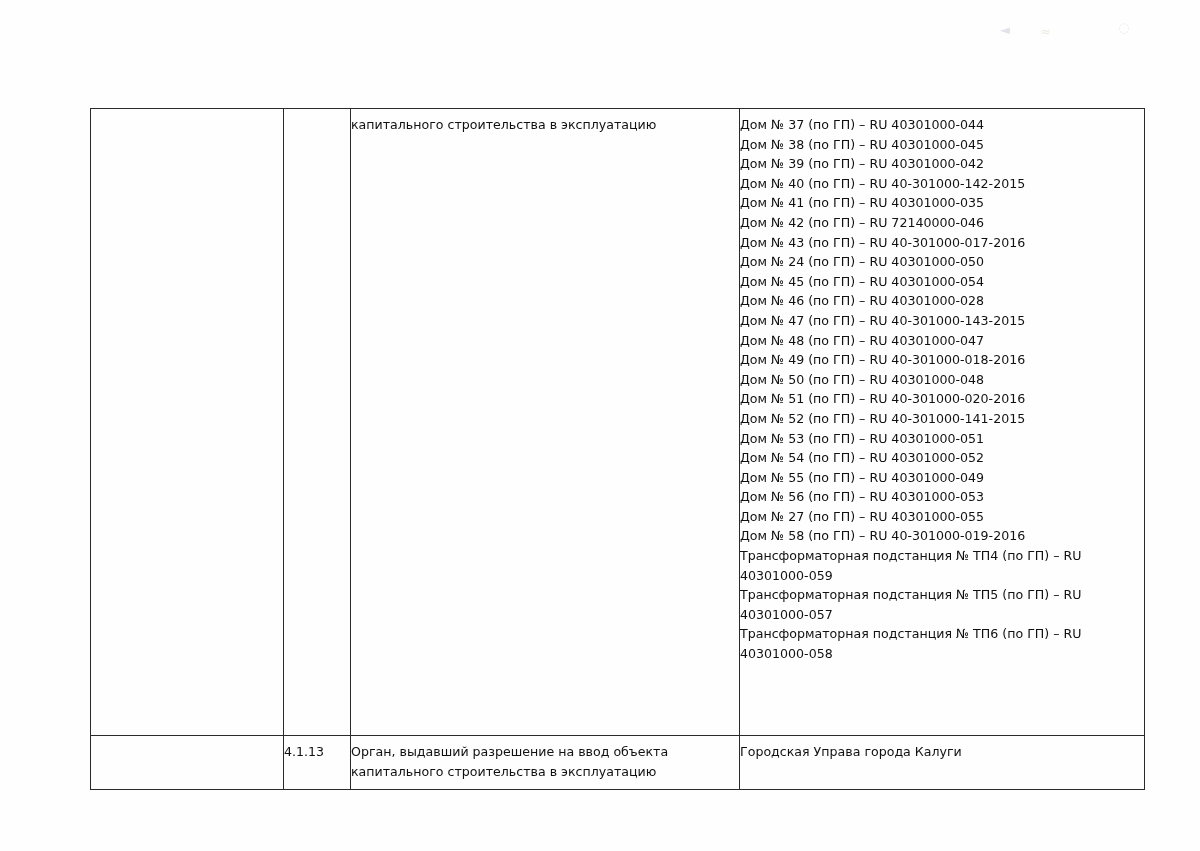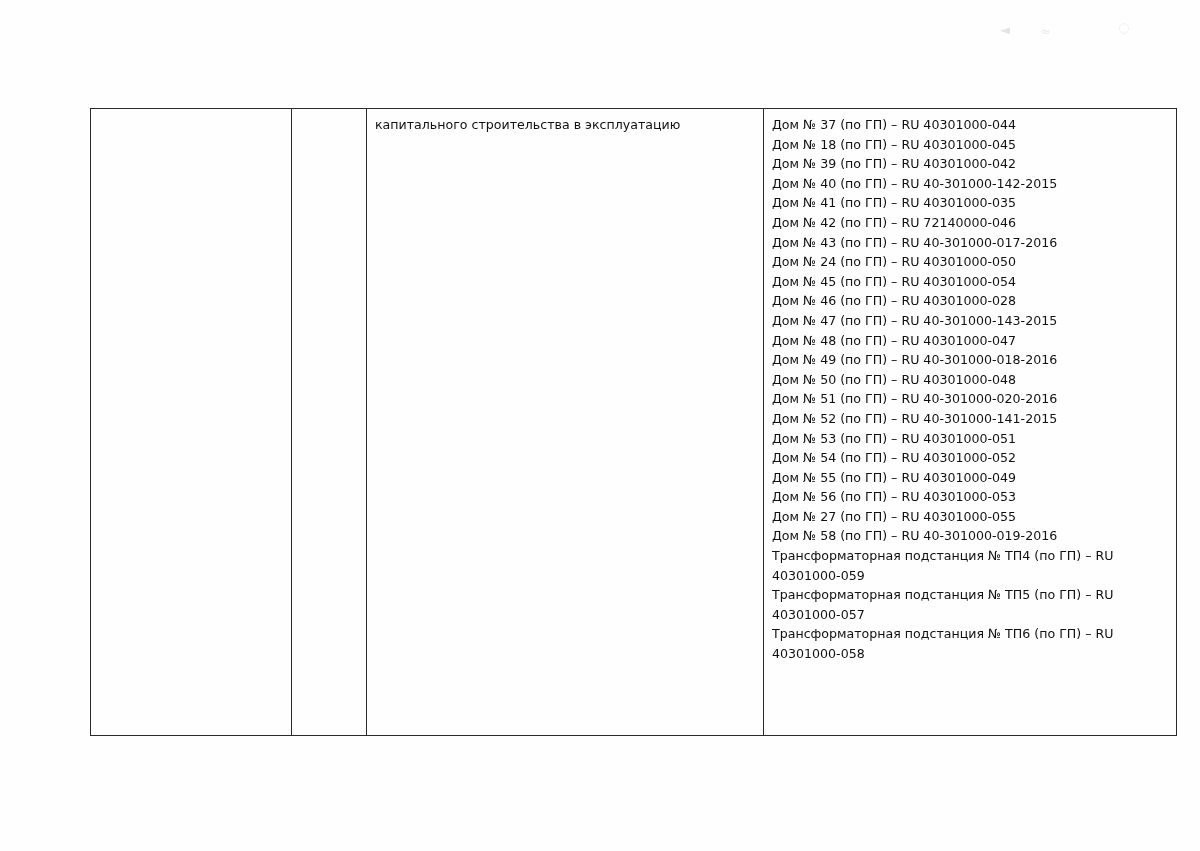--- a/index.html
+++ b/index.html
@@ -42,21 +42,21 @@
     position: absolute;
     left: 90px;
     top: 108px;
     width: 1018px;
     border-collapse: collapse;
     table-layout: fixed;
   }
   .doc-table td {
     border: 1px solid #2a2a2a;
     vertical-align: top;
-    padding: 6px 8px 8px 8px;
+    padding: 6px 8px 8px 0;
     font-size: 12.6px;
     line-height: 19.6px;
   }
   .col-left    { width: 184px; }
   .col-num     { width: 58px; text-align: left; padding-left: 7px; }
   .col-label   { width: 380px; }
   .col-value   { width: 396px; }
 
   .cell-lines div {
     white-space: normal;
@@ -76,21 +76,21 @@
   <div class="artifact a3">◌</div>
 
   <table class="doc-table">
     <tbody>
       <tr>
         <td class="col-left tall-left blank" rowspan="1"></td>
         <td class="col-num blank"></td>
         <td class="col-label">капитального строительства в эксплуатацию</td>
         <td class="col-value cell-lines">
           <div>Дом № 37 (по ГП) – RU 40301000-044</div>
-          <div>Дом № 18 (по ГП) – RU 40301000-045</div>
+          <div>Дом № 38 (по ГП) – RU 40301000-045</div>
           <div>Дом № 39 (по ГП) – RU 40301000-042</div>
           <div>Дом № 40 (по ГП) – RU 40-301000-142-2015</div>
           <div>Дом № 41 (по ГП) – RU 40301000-035</div>
           <div>Дом № 42 (по ГП) – RU 72140000-046</div>
           <div>Дом № 43 (по ГП) – RU 40-301000-017-2016</div>
           <div>Дом № 24 (по ГП) – RU 40301000-050</div>
           <div>Дом № 45 (по ГП) – RU 40301000-054</div>
           <div>Дом № 46 (по ГП) – RU 40301000-028</div>
           <div>Дом № 47 (по ГП) – RU 40-301000-143-2015</div>
           <div>Дом № 48 (по ГП) – RU 40301000-047</div>
@@ -102,16 +102,24 @@
           <div>Дом № 54 (по ГП) – RU 40301000-052</div>
           <div>Дом № 55 (по ГП) – RU 40301000-049</div>
           <div>Дом № 56 (по ГП) – RU 40301000-053</div>
           <div>Дом № 27 (по ГП) – RU 40301000-055</div>
           <div>Дом № 58 (по ГП) – RU 40-301000-019-2016</div>
           <div>Трансформаторная подстанция № ТП4 (по ГП) – RU 40301000-059</div>
           <div>Трансформаторная подстанция № ТП5 (по ГП) – RU 40301000-057</div>
           <div>Трансформаторная подстанция № ТП6 (по ГП) – RU 40301000-058</div>
         </td>
       </tr>
+      <tr>
+        <td class="col-left blank"></td>
+        <td class="col-num">4.1.13</td>
+        <td class="col-label">Орган, выдавший разрешение на ввод объекта капитального строительства в эксплуатацию</td>
+        <td class="col-value cell-lines">
+          <div>Городская Управа города Калуги</div>
+        </td>
+      </tr>
     </tbody>
   </table>
 
 </div>
 
 </body></html>

